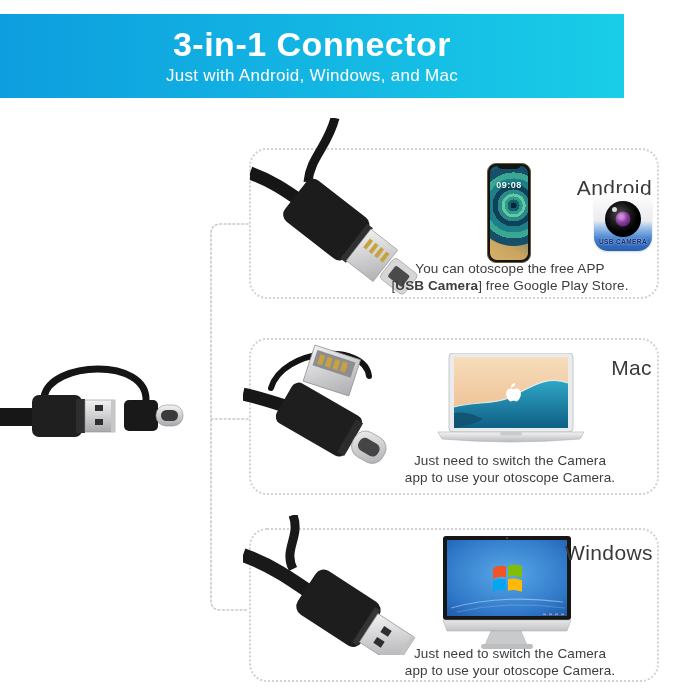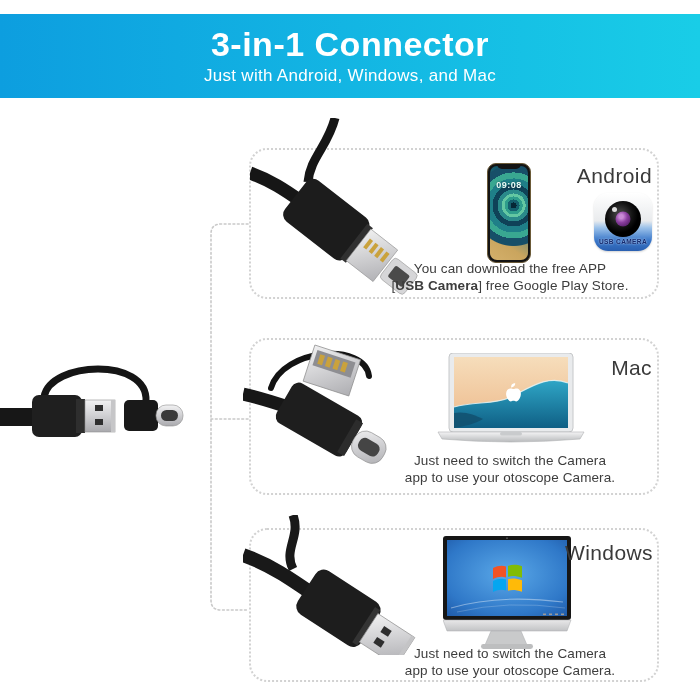--- a/index.html
+++ b/index.html
@@ -2,39 +2,39 @@
 <html><head>
 <meta charset="utf-8">
 <style>
   html,body{margin:0;padding:0;background:#ffffff;}
   .canvas{
     position:relative;width:700px;height:700px;background:#ffffff;overflow:hidden;
     font-family:"Liberation Sans", sans-serif;
   }
   
   .banner{
-    position:absolute;left:0;top:14px;width:700px;height:84px;
+    position:absolute;left:0;top:14px;width:624px;height:84px;
     background:linear-gradient(90deg,#0D9EDF 0%,#19CDE7 100%);
     display:flex;flex-direction:column;align-items:center;justify-content:center;
     color:#ffffff;text-align:center;
   }
   .banner-title{font-size:34px;font-weight:700;line-height:36px;letter-spacing:.5px;}
   .banner-subtitle{font-size:17px;font-weight:400;line-height:20px;margin-top:4px;letter-spacing:.3px;}
   
   .panel{
     position:absolute;left:249px;width:410px;
     border:2px dotted #d2d2d2;border-radius:18px;box-sizing:border-box;background:transparent;
   }
   .panel-android{top:148px;height:151px;}
   .panel-mac{top:338px;height:157px;}
   .panel-windows{top:528px;height:154px;}
   .bracket{position:absolute;left:200px;top:215px;width:60px;height:405px;}
   
   .os-label{position:absolute;color:#3a3a3a;font-size:21px;font-weight:400;letter-spacing:.4px;text-align:right;}
-  .label-android{top:164px;right:48px;}
+  .label-android{top:176px;right:48px;}
   .label-mac{top:356px;right:48px;}
   .label-windows{top:541px;right:47px;}
   .desc{
     position:absolute;left:350px;width:320px;text-align:center;
     color:#3d3d3d;font-size:13.5px;line-height:17px;letter-spacing:.1px;
   }
   .desc-android{top:260px;}
   .desc-mac{top:452px;}
   .desc-windows{top:645px;}
   .desc b{font-weight:700;}
@@ -164,21 +164,21 @@
 
   <div class="app-icon">
     <div class="app-lens">
       <div class="app-lens-core"></div>
       <div class="app-lens-glint"></div>
     </div>
     <div class="app-label">USB CAMERA</div>
   </div>
 
   <div class="desc desc-android">
-    <span>You can download the free APP</span><br>
+    <span>You can otoscope the free APP</span><br>
     <span>[</span><b>USB Camera</b><span>] free Google Play Store.</span>
   </div>
 
   <svg class="scene" style="left:243px;top:342px" width="195" height="140" viewBox="0 0 195 140">
     <defs>
       <linearGradient id="metalB" x1="0" y1="0" x2="1" y2="1">
         <stop offset="0" stop-color="#f0f0f1"></stop>
           <stop offset="1" stop-color="#aeaeb2"></stop>
       </linearGradient>
     </defs>

